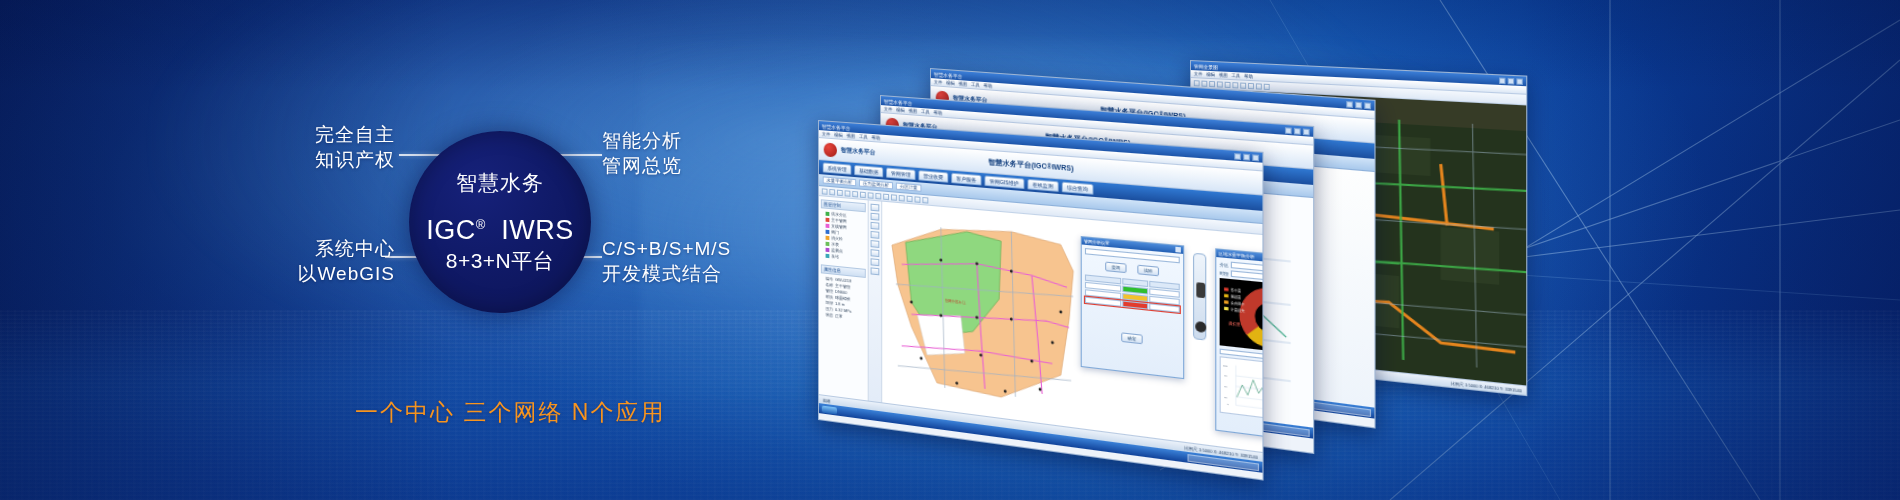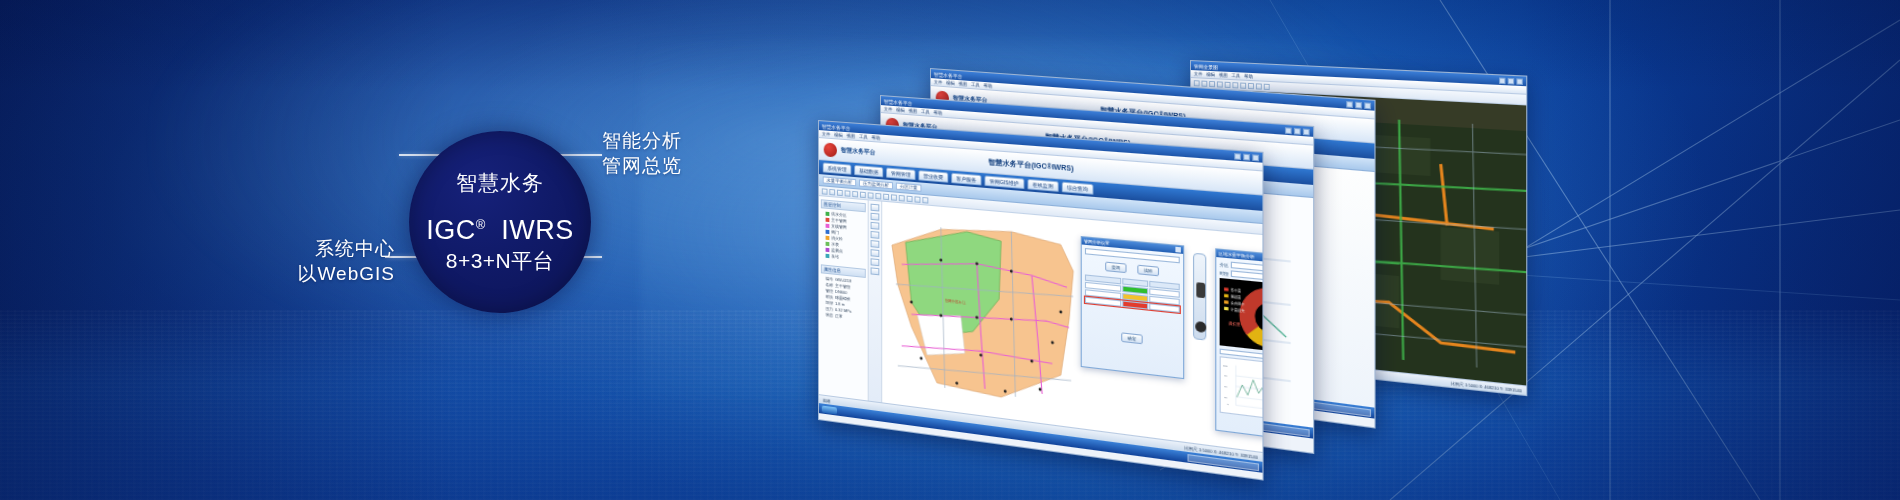--- a/index.html
+++ b/index.html
@@ -636,33 +636,42 @@
         <div class="titem"></div>
       </div>
     </div>
   </div>
 
   <div class="connector" id="cn-tl"></div>
   <div class="connector" id="cn-bl"></div>
   <div class="connector" id="cn-tr"></div>
   <div class="connector" id="cn-br"></div>
 
+  <div class="lbl l" id="lbl-tl">
+    <div>完全自主</div>
+    <div>知识产权</div>
+  </div>
   <div class="lbl l" id="lbl-bl">
     <div>系统中心</div>
     <div>以WebGIS</div>
   </div>
   <div class="lbl r" id="lbl-tr">
     <div>智能分析</div>
     <div>管网总览</div>
+  </div>
+  <div class="lbl r" id="lbl-br">
+    <div>C/S+B/S+M/S</div>
+    <div>开发模式结合</div>
   </div>
 
   <div class="circle">
     <div class="c1">智慧水务</div>
     <div class="c2">
       <span>IGC</span><sup>®</sup>&nbsp; <span>IWRS</span>
     </div>
     <div class="c3">8+3+N平台</div>
   </div>
 
+  <div class="tagline">一个中心  三个网络  N个应用</div>
 
   <div class="ground"></div>
   <div class="vig"></div>
 </div>
 
 </body></html>

